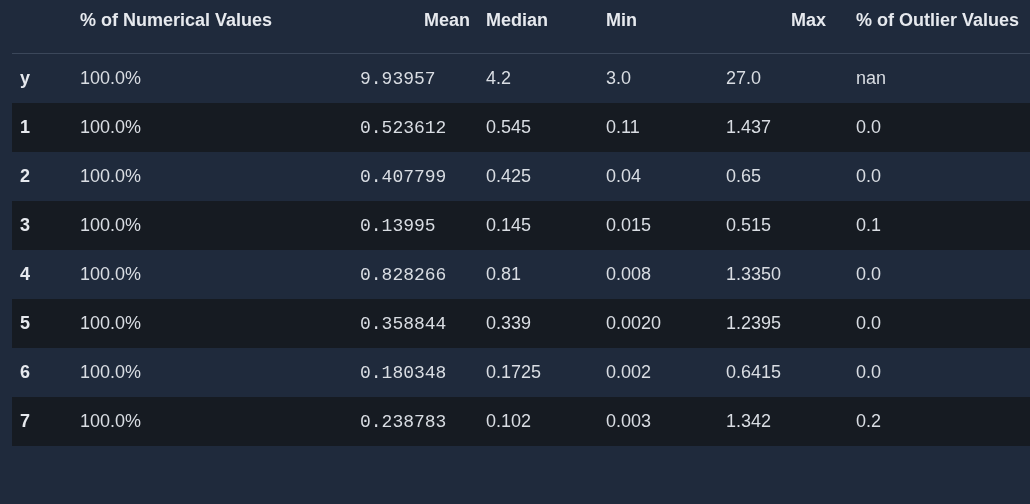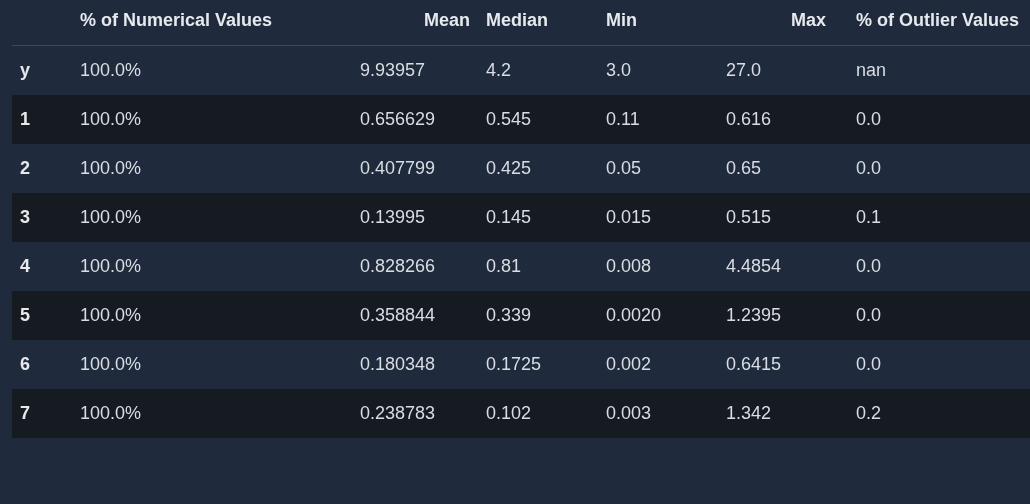--- a/index.html
+++ b/index.html
@@ -1,37 +1,37 @@
 <!DOCTYPE html>
 <html><head>
 <meta charset="utf-8">
 <style>
   html,body{margin:0;padding:0;background:#1f2a3c;color:#d9dde3;font-family:"Amazon Ember","Helvetica Neue",Arial,sans-serif;font-size:18px;}
   .wrap{width:1030px;box-sizing:border-box;padding:0 12px;}
   table{width:100%;border-collapse:collapse;table-layout:fixed;}
-  thead th{font-weight:700;color:#e6e9ee;padding:10px 10px 14px 10px;border-bottom:1px solid #3b475a;white-space:nowrap;}
+  thead th{font-weight:700;color:#e6e9ee;padding:10px 10px 22px 10px;border-bottom:1px solid #3b475a;white-space:nowrap;}
   tbody td{padding:14px 10px;white-space:nowrap;}
   tbody tr.even td{background:#161b22;}
   tbody td.rowlabel{font-weight:700;color:#e6e9ee;}
   th.col-label,td.col-label{width:40px;text-align:left;padding-left:8px;}
   th.col-pct,td.col-pct{width:260px;text-align:left;}
   th.col-mean,td.col-mean{width:110px;text-align:right;}
   th.col-median,td.col-median{width:100px;text-align:right;padding-left:6px;text-align:left;}
   th.col-median{text-align:left;}
   th.col-min,td.col-min{width:100px;text-align:right;}
   th.col-max,td.col-max{width:100px;text-align:right;}
   th.col-out,td.col-out{width:240px;text-align:left;padding-left:20px;}
   
   thead th.col-mean{}
   thead th.col-median{text-align:left;}
   thead th.col-min{text-align:left;}
   thead th.col-max{text-align:right;}
   thead th.col-out{text-align:left;}
   
-  tbody td.col-mean{text-align:left;}
+  tbody td.col-mean{text-align:left;font-family:Liberation Mono, monospace;}
   tbody td.col-median{text-align:left;}
   tbody td.col-min{text-align:left;}
   tbody td.col-max{text-align:left;}
 </style>
 </head>
 <body>
 <div class="wrap">
 
 <table>
   <colgroup>
@@ -60,51 +60,51 @@
       <td class="col-pct">100.0%</td>
       <td class="col-mean">9.93957</td>
       <td class="col-median">4.2</td>
       <td class="col-min">3.0</td>
       <td class="col-max">27.0</td>
       <td class="col-out">nan</td>
     </tr>
     <tr class="even">
       <td class="col-label rowlabel">1</td>
       <td class="col-pct">100.0%</td>
-      <td class="col-mean">0.656629</td>
+      <td class="col-mean">0.523612</td>
       <td class="col-median">0.545</td>
       <td class="col-min">0.11</td>
-      <td class="col-max">0.616</td>
+      <td class="col-max">1.437</td>
       <td class="col-out">0.0</td>
     </tr>
     <tr class="odd">
       <td class="col-label rowlabel">2</td>
       <td class="col-pct">100.0%</td>
       <td class="col-mean">0.407799</td>
       <td class="col-median">0.425</td>
-      <td class="col-min">0.05</td>
+      <td class="col-min">0.04</td>
       <td class="col-max">0.65</td>
       <td class="col-out">0.0</td>
     </tr>
     <tr class="even">
       <td class="col-label rowlabel">3</td>
       <td class="col-pct">100.0%</td>
       <td class="col-mean">0.13995</td>
       <td class="col-median">0.145</td>
       <td class="col-min">0.015</td>
       <td class="col-max">0.515</td>
       <td class="col-out">0.1</td>
     </tr>
     <tr class="odd">
       <td class="col-label rowlabel">4</td>
       <td class="col-pct">100.0%</td>
       <td class="col-mean">0.828266</td>
       <td class="col-median">0.81</td>
       <td class="col-min">0.008</td>
-      <td class="col-max">4.4854</td>
+      <td class="col-max">1.3350</td>
       <td class="col-out">0.0</td>
     </tr>
     <tr class="even">
       <td class="col-label rowlabel">5</td>
       <td class="col-pct">100.0%</td>
       <td class="col-mean">0.358844</td>
       <td class="col-median">0.339</td>
       <td class="col-min">0.0020</td>
       <td class="col-max">1.2395</td>
       <td class="col-out">0.0</td>

